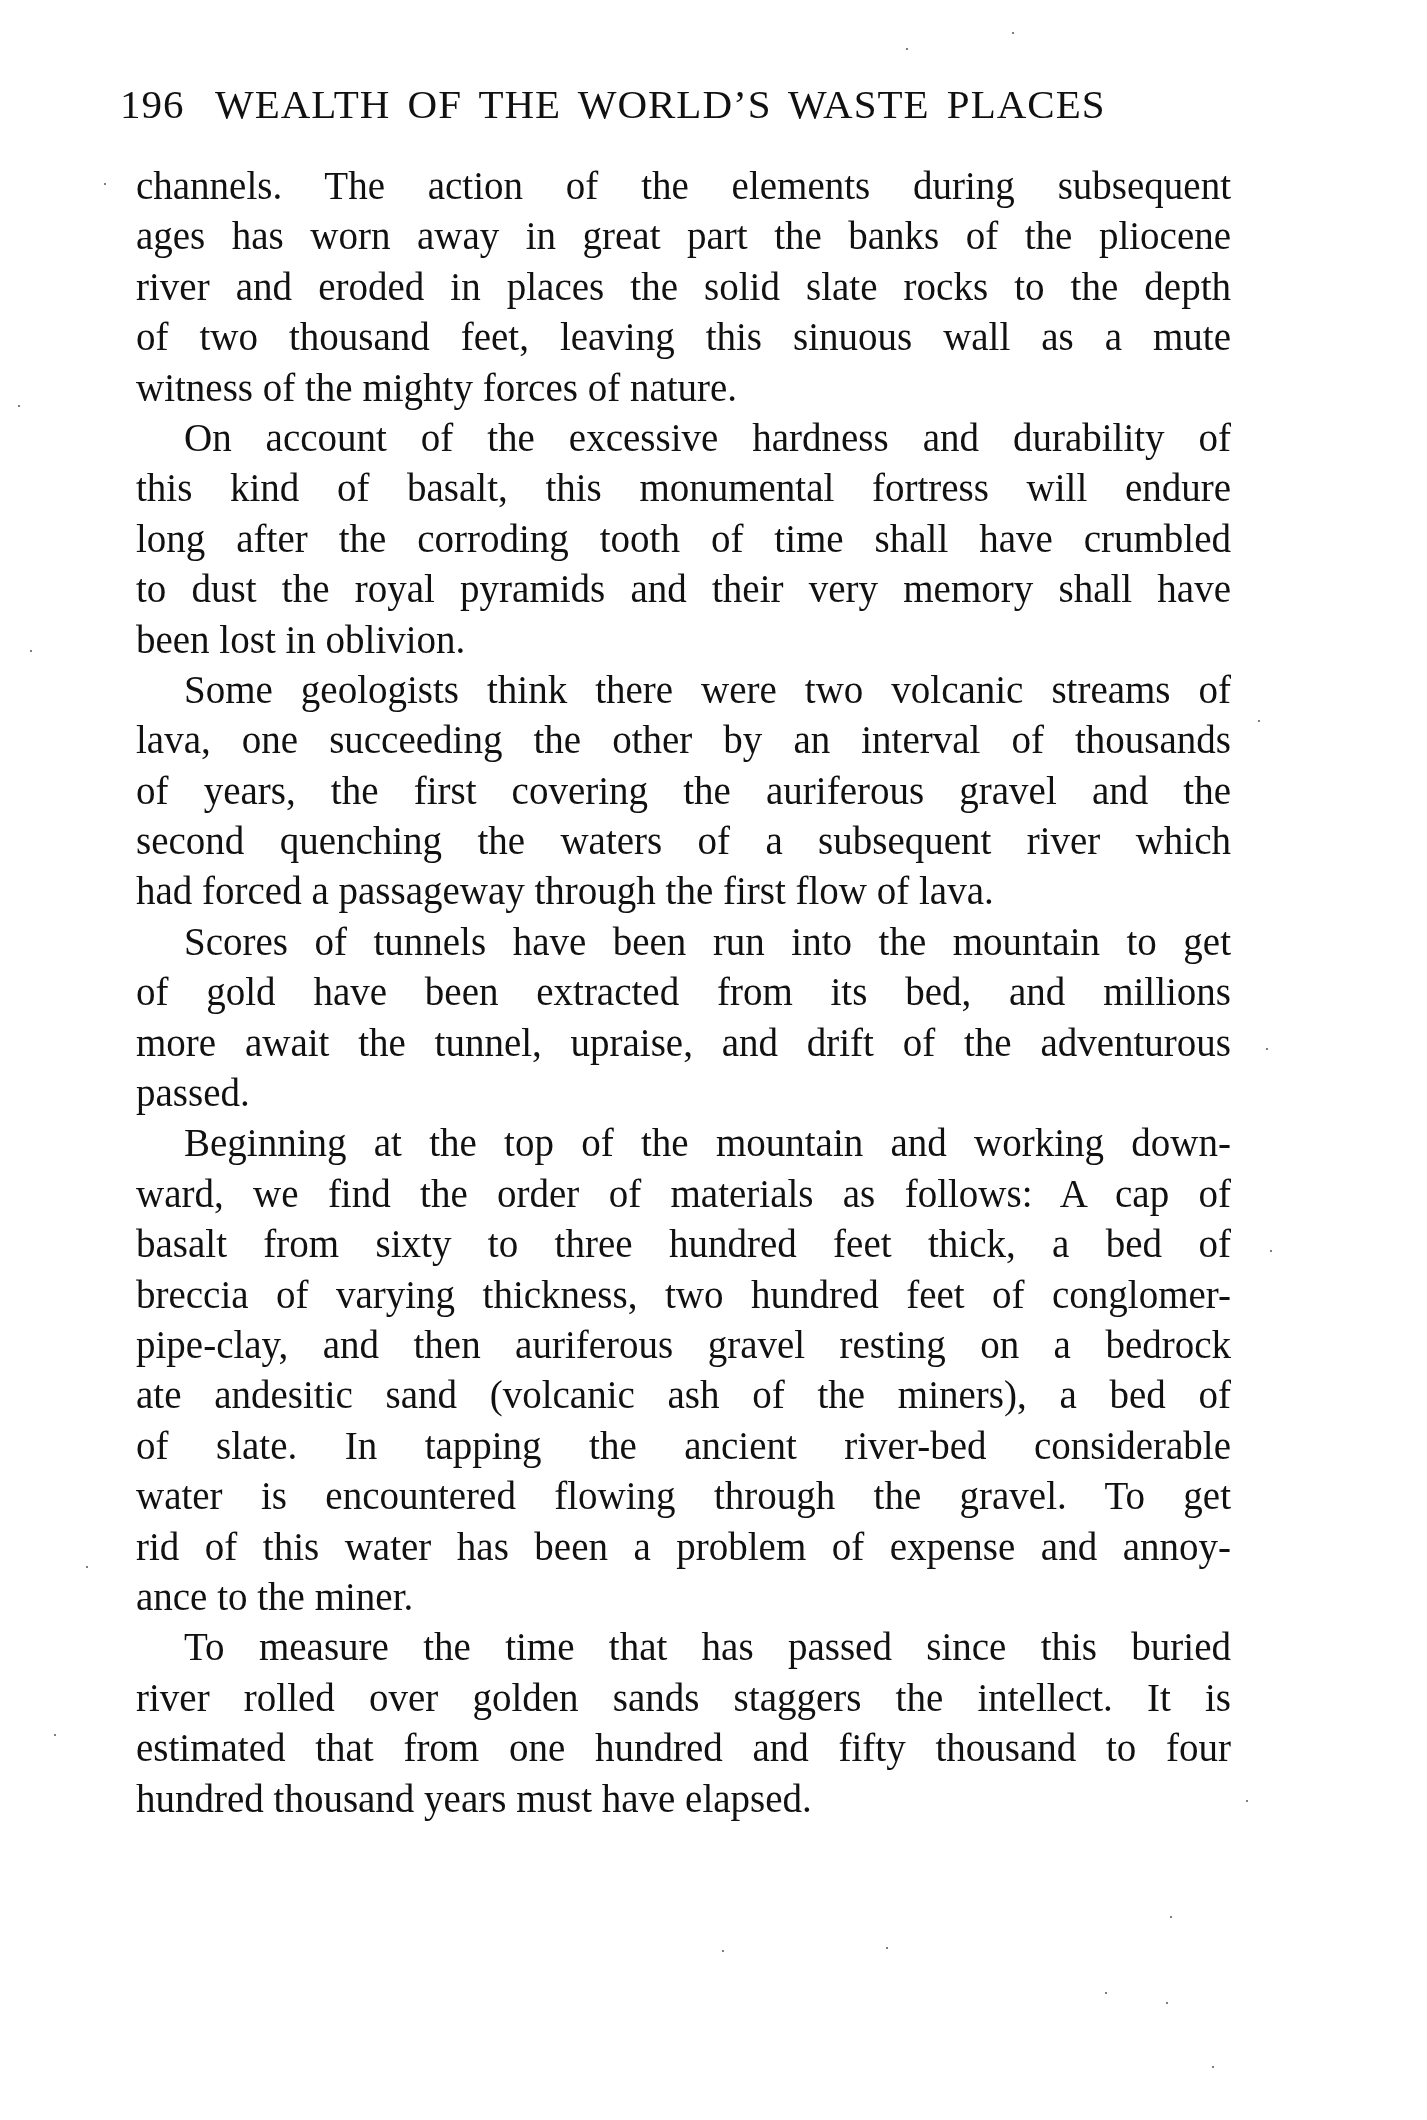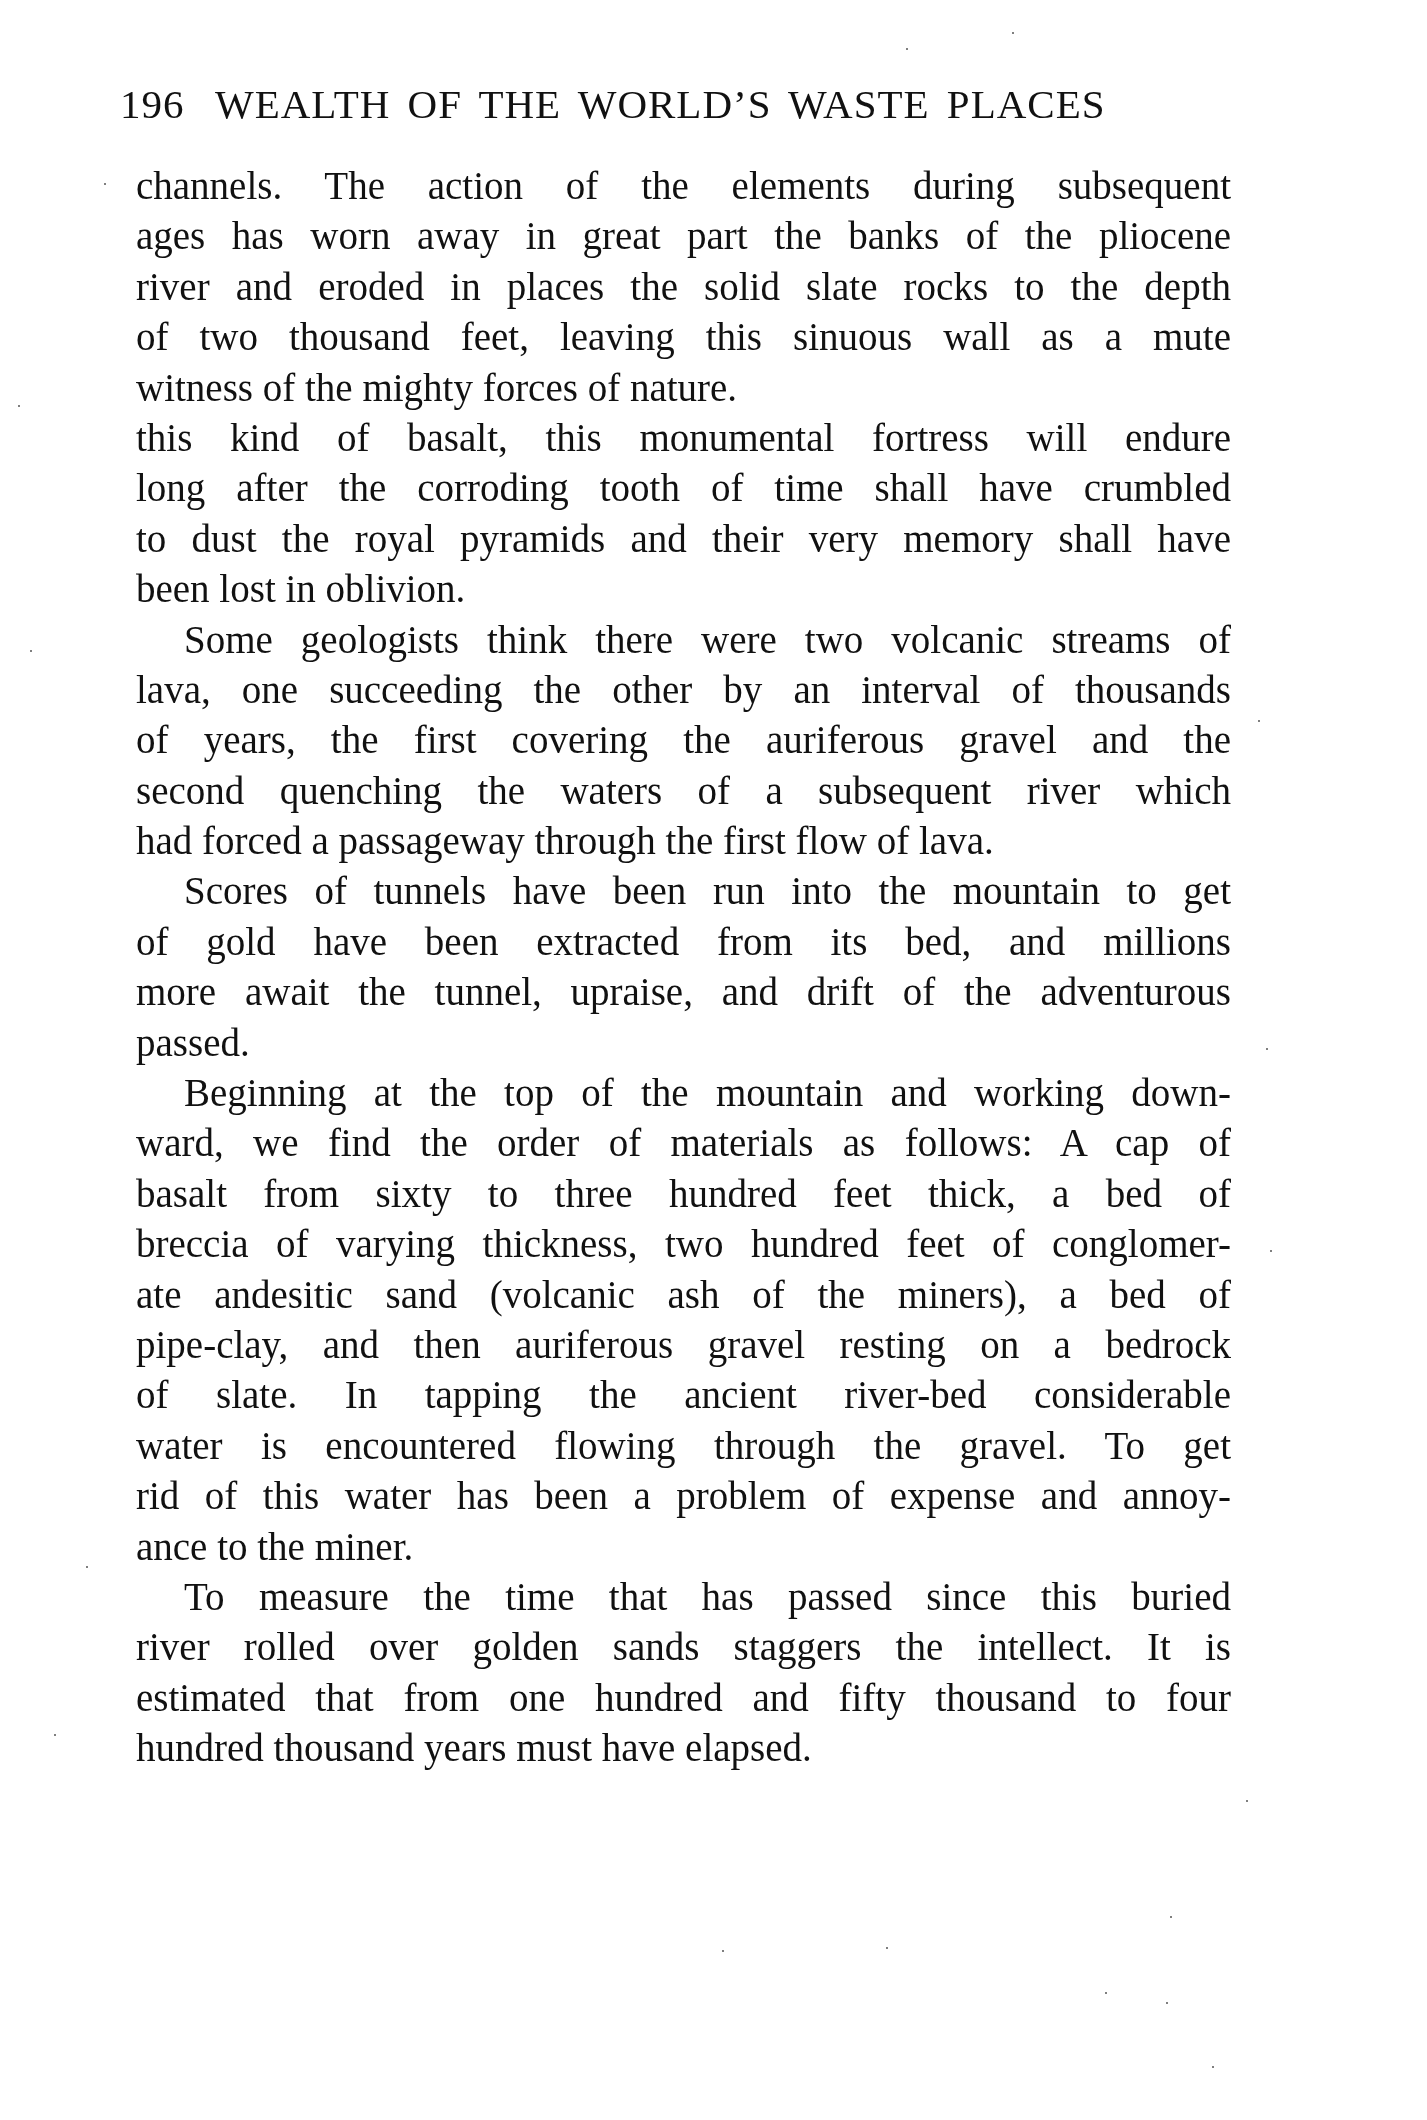--- a/index.html
+++ b/index.html
@@ -82,20 +82,21 @@
 
     <p class="paragraph">
       <span class="line" style="white-space: normal;">channels.  The action of the elements during subsequent</span>
       <span class="line" style="white-space: normal;">ages has worn away in great part the banks of the pliocene</span>
       <span class="line" style="white-space: normal;">river and eroded in places the solid slate rocks to the depth</span>
       <span class="line" style="white-space: normal;">of two thousand feet, leaving this sinuous wall as a mute</span>
       <span class="line last" style="white-space: normal;">witness of the mighty forces of nature.</span>
     </p>
 
     <p class="paragraph">
+      <span class="line indent" style="white-space: normal;">On account of the excessive hardness and durability of</span>
       <span class="line" style="white-space: normal;">this kind of basalt, this monumental fortress will endure</span>
       <span class="line" style="white-space: normal;">long after the corroding tooth of time shall have crumbled</span>
       <span class="line" style="white-space: normal;">to dust the royal pyramids and their very memory shall have</span>
       <span class="line last" style="white-space: normal;">been lost in oblivion.</span>
     </p>
 
     <p class="paragraph">
       <span class="line indent" style="white-space: normal;">Some geologists think there were two volcanic streams of</span>
       <span class="line" style="white-space: normal;">lava, one succeeding the other by an interval of thousands</span>
       <span class="line" style="white-space: normal;">of years, the first covering the auriferous gravel and the</span>
@@ -108,22 +109,22 @@
       <span class="line" style="white-space: normal;">of gold have been extracted from its bed, and millions</span>
       <span class="line" style="white-space: normal;">more await the tunnel, upraise, and drift of the adventurous</span>
       <span class="line last" style="white-space: normal;">passed.</span>
     </p>
 
     <p class="paragraph">
       <span class="line indent" style="white-space: normal;">Beginning at the top of the mountain and working down-</span>
       <span class="line" style="white-space: normal;">ward, we find the order of materials as follows:  A cap of</span>
       <span class="line" style="white-space: normal;">basalt from sixty to three hundred feet thick, a bed of</span>
       <span class="line" style="white-space: normal;">breccia of varying thickness, two hundred feet of conglomer-</span>
+      <span class="line" style="white-space: normal;">pipe-clay, and then auriferous gravel resting on a bedrock</span>
       <span class="line" style="white-space: normal;">ate andesitic sand (volcanic ash of the miners), a bed of</span>
-      <span class="line" style="white-space: normal;">pipe-clay, and then auriferous gravel resting on a bedrock</span>
       <span class="line" style="white-space: normal;">of slate.  In tapping the ancient river-bed considerable</span>
       <span class="line" style="white-space: normal;">water is encountered flowing through the gravel.  To get</span>
       <span class="line" style="white-space: normal;">rid of this water has been a problem of expense and annoy-</span>
       <span class="line last" style="white-space: normal;">ance to the miner.</span>
     </p>
 
     <p class="paragraph">
       <span class="line indent" style="white-space: normal;">To measure the time that has passed since this buried</span>
       <span class="line" style="white-space: normal;">river rolled over golden sands staggers the intellect.  It is</span>
       <span class="line" style="white-space: normal;">estimated that from one hundred and fifty thousand to four</span>

